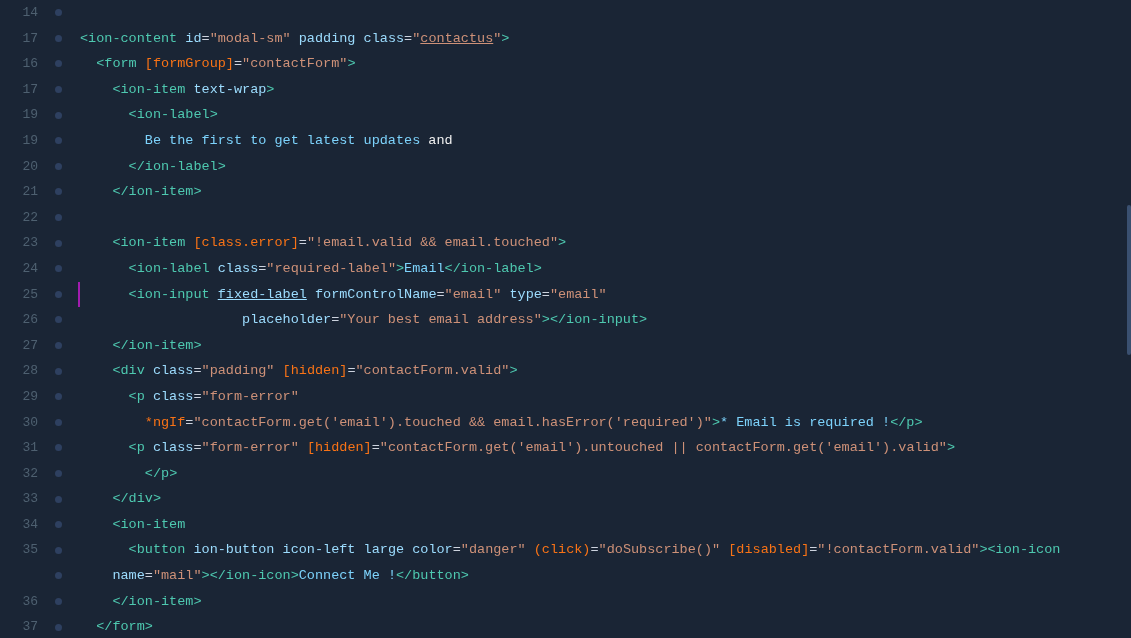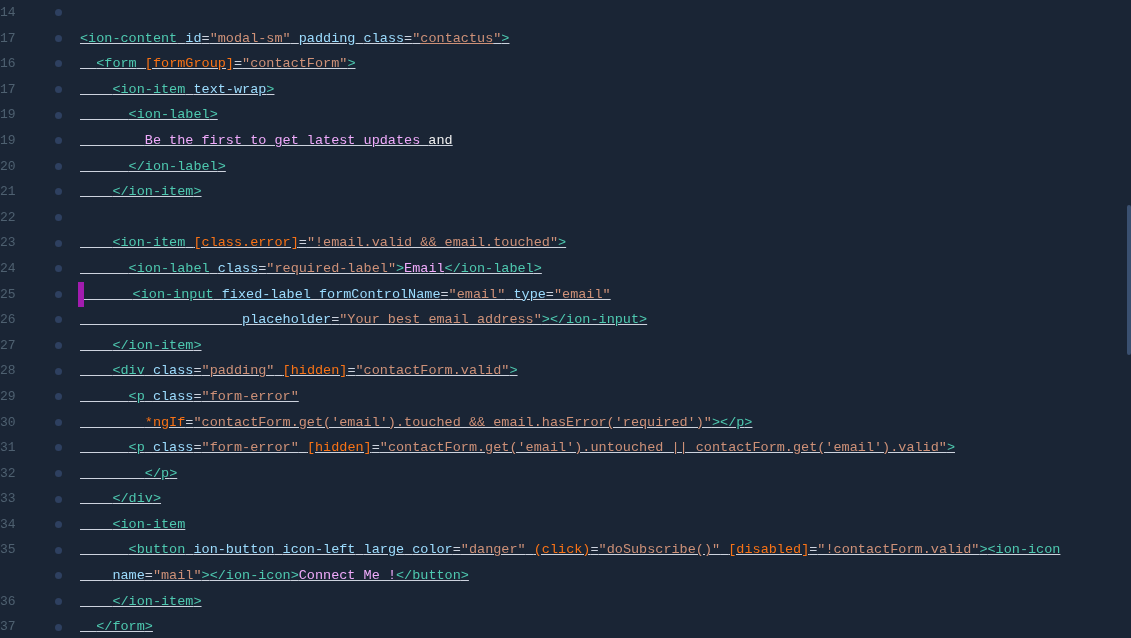--- a/index.html
+++ b/index.html
@@ -17,21 +17,21 @@
       display: flex;
       width: 100%;
       height: 100%;
       position: relative;
     }
     .gutter {
       width: 48px;
       min-width: 48px;
       background-color: #1a2535;
       color: #4a5568;
-      text-align: left;
+      text-align: right;
       padding-right: 10px;
       user-select: none;
       padding-top: 0;
     }
     .line-num {
       display: block;
       height: 25.6px;
       line-height: 25.6px;
       font-size: 13px;
       color: #4e6070;
@@ -43,21 +43,20 @@
       position: relative;
     }
     .code-line {
       display: flex;
       align-items: flex-start;
       height: auto;
       min-height: 25.6px;
       line-height: 25.6px;
       white-space: pre;
       position: relative;
-      text-decoration: underline;
     }
     .dot {
       width: 7px;
       height: 7px;
       border-radius: 50%;
       background: #2e4060;
     }
     
     .scrollbar-indicator {
       position: absolute;
@@ -75,27 +74,27 @@
       height: 150px;
       background: #3a5070;
       border-radius: 2px;
     }
     
     .tag { color: #4ec9b0; }
     .attr-name { color: #9cdcfe; }
     .attr-value { color: #ce9178; }
     .bracket { color: #4ec9b0; }
     .equals { color: #cdd3de; }
-    .text-content { color: #f0abfc; }
+    .text-content { color: #7dd3fc; }
     .underline { text-decoration: underline; }
     .bold-text { color: #f0f0f0; }
     .special { color: #f97316; }
     
     .cursor-line {
-      border-left: 6px solid #a21caf;
+      border-left: 2px solid #a21caf;
       padding-left: 0;
       margin-left: -2px;
     }
   </style>
 </head>
 <body>
 
 <div class="editor">
 
   <div class="gutter" id="gutter">
@@ -214,21 +213,21 @@
       <div class="code-line"><span>      </span><span class="tag">&lt;/ion-label</span><span class="bracket">&gt;</span></div>
       <div class="code-line"><span>    </span><span class="tag">&lt;/ion-item</span><span class="bracket">&gt;</span></div>
       <div class="code-line"></div>
       <div class="code-line"><span>    </span><span class="tag">&lt;ion-item</span><span class="text-content"> </span><span class="special">[class.error]</span><span class="equals">=</span><span class="attr-value">"!email.valid &amp;&amp; email.touched"</span><span class="bracket">&gt;</span></div>
       <div class="code-line"><span>      </span><span class="tag">&lt;ion-label</span><span class="text-content"> </span><span class="attr-name">class</span><span class="equals">=</span><span class="attr-value">"required-label"</span><span class="bracket">&gt;</span><span class="text-content">Email</span><span class="tag">&lt;/ion-label</span><span class="bracket">&gt;</span></div>
       <div class="code-line cursor-line"><span>      </span><span class="tag">&lt;ion-input</span><span class="text-content"> </span><span class="attr-name underline">fixed-label</span><span class="text-content"> </span><span class="attr-name">formControlName</span><span class="equals">=</span><span class="attr-value">"email"</span><span class="text-content"> </span><span class="attr-name">type</span><span class="equals">=</span><span class="attr-value">"email"</span></div>
       <div class="code-line"><span>                    </span><span class="attr-name">placeholder</span><span class="equals">=</span><span class="attr-value">"Your best email address"</span><span class="bracket">&gt;</span><span class="tag">&lt;/ion-input</span><span class="bracket">&gt;</span></div>
       <div class="code-line"><span>    </span><span class="tag">&lt;/ion-item</span><span class="bracket">&gt;</span></div>
       <div class="code-line"><span>    </span><span class="tag">&lt;div</span><span class="text-content"> </span><span class="attr-name">class</span><span class="equals">=</span><span class="attr-value">"padding"</span><span class="text-content"> </span><span class="special">[hidden]</span><span class="equals">=</span><span class="attr-value">"contactForm.valid"</span><span class="bracket">&gt;</span></div>
       <div class="code-line"><span>      </span><span class="tag">&lt;p</span><span class="text-content"> </span><span class="attr-name">class</span><span class="equals">=</span><span class="attr-value">"form-error"</span></div>
-      <div class="code-line"><span>        </span><span class="special">*ngIf</span><span class="equals">=</span><span class="attr-value">"contactForm.get('email').touched &amp;&amp; email.hasError('required')"</span><span class="bracket">&gt;</span><span class="tag">&lt;/p</span><span class="bracket">&gt;</span></div>
+      <div class="code-line"><span>        </span><span class="special">*ngIf</span><span class="equals">=</span><span class="attr-value">"contactForm.get('email').touched &amp;&amp; email.hasError('required')"</span><span class="bracket">&gt;</span><span class="text-content">* Email is required !</span><span class="tag">&lt;/p</span><span class="bracket">&gt;</span></div>
       <div class="code-line"><span>      </span><span class="tag">&lt;p</span><span class="text-content"> </span><span class="attr-name">class</span><span class="equals">=</span><span class="attr-value">"form-error"</span><span class="text-content"> </span><span class="special">[hidden]</span><span class="equals">=</span><span class="attr-value">"contactForm.get('email').untouched || contactForm.get('email').valid"</span><span class="bracket">&gt;</span></div>
       <div class="code-line"><span>        </span><span class="tag">&lt;/p</span><span class="bracket">&gt;</span></div>
       <div class="code-line"><span>    </span><span class="tag">&lt;/div</span><span class="bracket">&gt;</span></div>
       <div class="code-line"><span>    </span><span class="tag">&lt;ion-item</span></div>
       <div class="code-line"><span>      </span><span class="tag">&lt;button</span><span class="text-content"> </span><span class="attr-name">ion-button</span><span class="text-content"> </span><span class="attr-name">icon-left</span><span class="text-content"> </span><span class="attr-name">large</span><span class="text-content"> </span><span class="attr-name">color</span><span class="equals">=</span><span class="attr-value">"danger"</span><span class="text-content"> </span><span class="special">(click)</span><span class="equals">=</span><span class="attr-value">"doSubscribe()"</span><span class="text-content"> </span><span class="special">[disabled]</span><span class="equals">=</span><span class="attr-value">"!contactForm.valid"</span><span class="bracket">&gt;</span><span class="tag">&lt;ion-icon</span></div>
       <div class="code-line"><span>    </span><span class="attr-name">name</span><span class="equals">=</span><span class="attr-value">"mail"</span><span class="bracket">&gt;</span><span class="tag">&lt;/ion-icon</span><span class="bracket">&gt;</span><span class="text-content">Connect Me !</span><span class="tag">&lt;/button</span><span class="bracket">&gt;</span></div>
       <div class="code-line"><span>    </span><span class="tag">&lt;/ion-item</span><span class="bracket">&gt;</span></div>
       <div class="code-line"><span>  </span><span class="tag">&lt;/form</span><span class="bracket">&gt;</span></div>
     </div>
 

